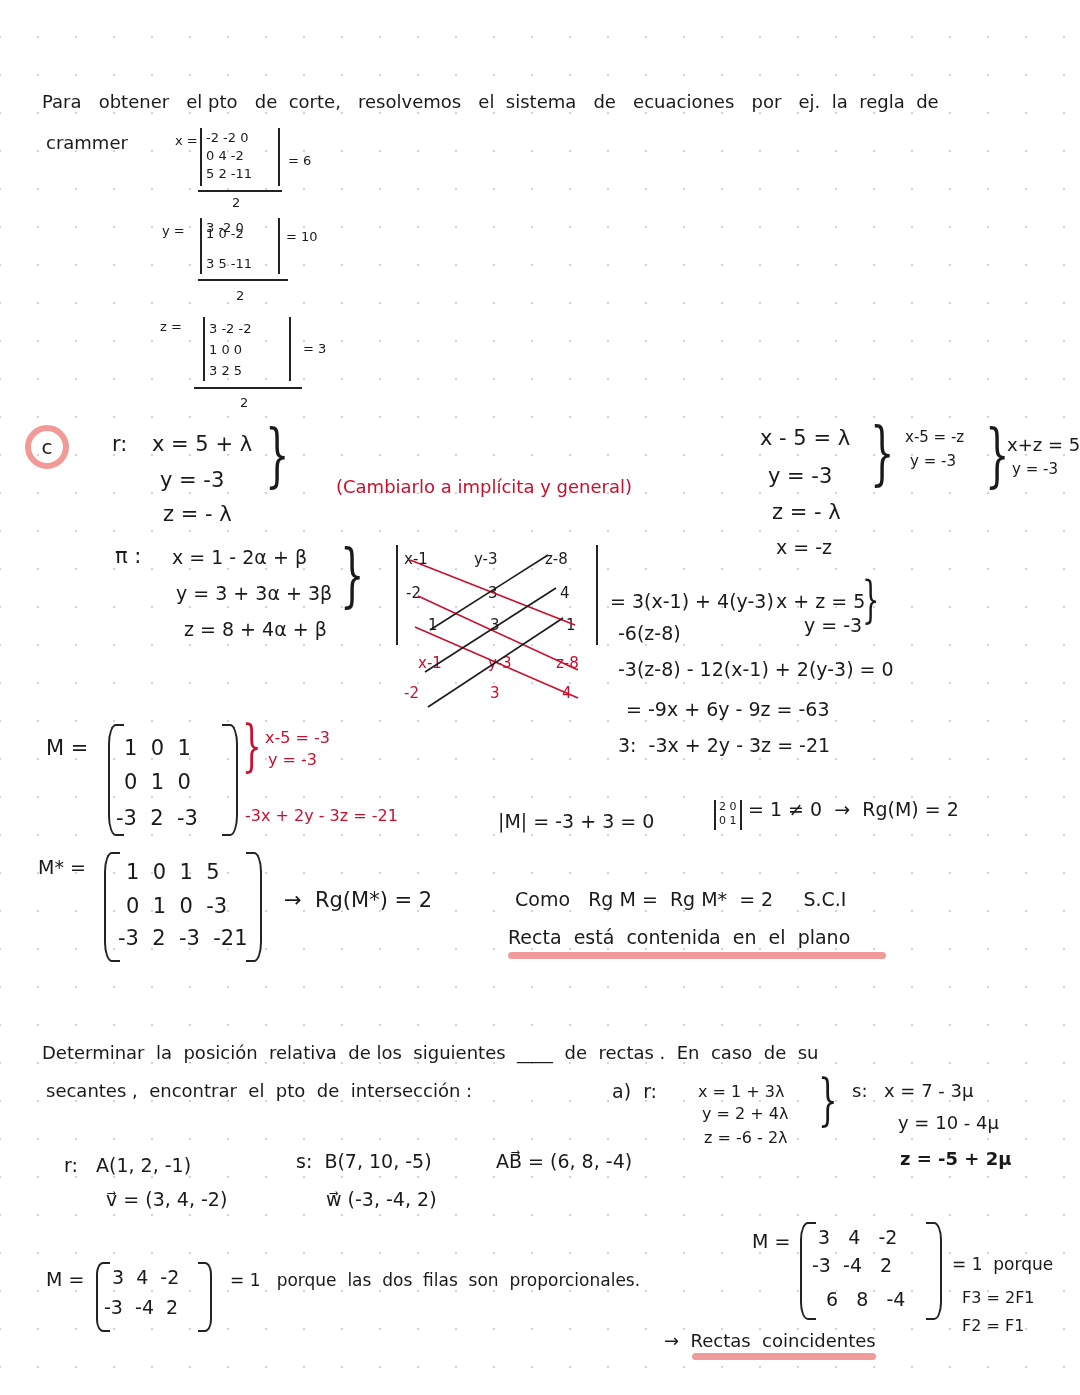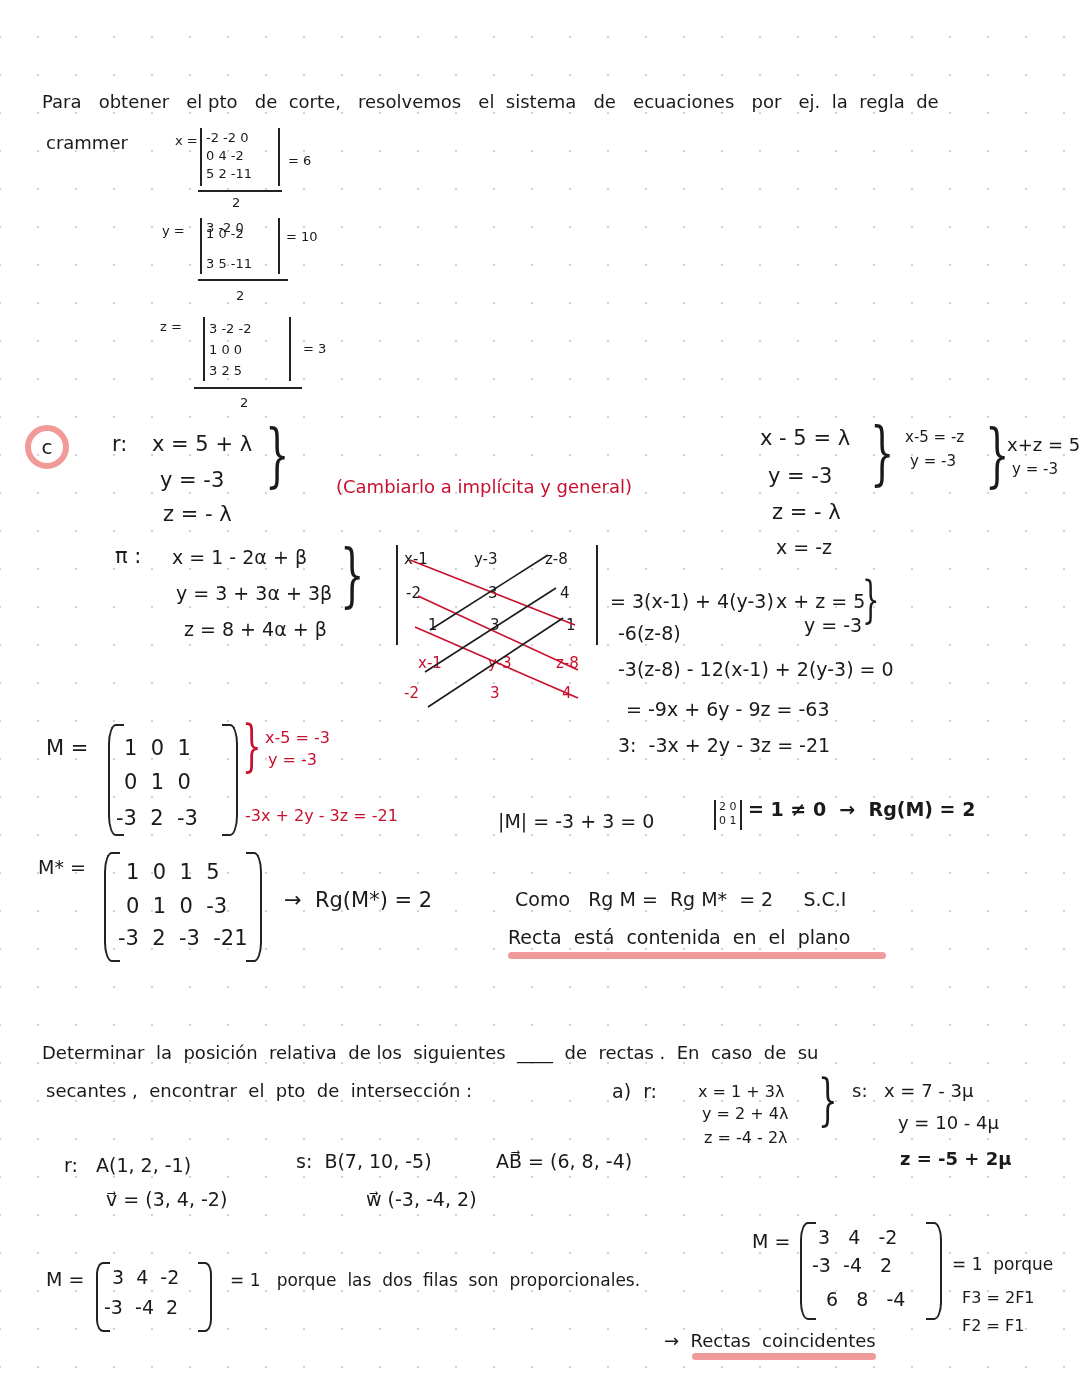--- a/index.html
+++ b/index.html
@@ -137,50 +137,50 @@
 <div class="brace red" style="left:242px;top:718px;font-size:56px;">}</div>
 <div class="t s red" style="left:265px;top:730px;font-size:16px;">x-5 = -3</div>
 <div class="t s red" style="left:268px;top:752px;font-size:16px;">y = -3</div>
 <div class="t red" style="left:245px;top:808px;font-size:16px;">-3x + 2y - 3z = -21</div>
 
 <div class="t" style="left:498px;top:812px;">|M| = -3 + 3 = 0</div>
 <div class="det" style="left:714px;top:800px;width:24px;height:30px;">
   <div class="cell" style="left:3px;top:0px;font-size:11px;">2 0</div>
   <div class="cell" style="left:3px;top:14px;font-size:11px;">0 1</div>
 </div>
-<div class="t" style="left:748px;top:800px;font-weight:bold;">= 1 ≠ 0  →  Rg(M) = 2</div>
+<div class="t" style="left:748px;top:800px;">= 1 ≠ 0  →  Rg(M) = 2</div>
 
 <div class="t" style="left:38px;top:858px;">M* =</div>
 <div class="paren l" style="left:104px;top:852px;width:14px;height:106px;"></div>
 <div class="t m" style="left:126px;top:862px;">1  0  1  5</div>
 <div class="t m" style="left:126px;top:896px;">0  1  0  -3</div>
 <div class="t m" style="left:118px;top:928px;">-3  2  -3  -21</div>
 <div class="paren r" style="left:246px;top:852px;width:14px;height:106px;"></div>
 <div class="t m" style="left:284px;top:890px;">→  Rg(M*) = 2</div>
 
 <div class="t" style="left:515px;top:890px;">Como   Rg M =  Rg M*  = 2     S.C.I</div>
 <div class="t" style="left:508px;top:928px;">Recta  está  contenida  en  el  plano</div>
 <div class="hl" style="left:508px;top:952px;width:378px;"></div>
 
 <div class="t" style="left:42px;top:1044px;font-size:18px;">Determinar  la  posición  relativa  de los  siguientes  ____  de  rectas .  En  caso  de  su</div>
 <div class="t" style="left:46px;top:1082px;font-size:18px;">secantes ,  encontrar  el  pto  de  intersección :</div>
 <div class="t" style="left:612px;top:1082px;">a)  r:</div>
 <div class="t s" style="left:698px;top:1084px;font-size:16px;">x = 1 + 3λ</div>
 <div class="t s" style="left:702px;top:1106px;font-size:16px;">y = 2 + 4λ</div>
-<div class="t s" style="left:704px;top:1130px;font-size:16px;">z = -4 - 2λ</div>
+<div class="t s" style="left:704px;top:1130px;font-size:16px;">z = -6 - 2λ</div>
 <div class="brace" style="left:818px;top:1072px;font-size:56px;">}</div>
 <div class="t" style="left:852px;top:1082px;font-size:18px;">s:</div>
 <div class="t" style="left:884px;top:1082px;font-size:18px;">x = 7 - 3μ</div>
 <div class="t" style="left:898px;top:1114px;font-size:18px;">y = 10 - 4μ</div>
 <div class="t" style="left:900px;top:1150px;font-size:18px;font-weight:bold;">z = -5 + 2μ</div>
 
 <div class="t" style="left:56px;top:1156px;margin-left:8px;">r:   A(1, 2, -1)</div>
 <div class="t" style="left:106px;top:1190px;">v⃗ = (3, 4, -2)</div>
 <div class="t" style="left:296px;top:1152px;">s:  B(7, 10, -5)</div>
-<div class="t" style="left:326px;top:1190px;margin-left:40px;">w⃗ (-3, -4, 2)</div>
+<div class="t" style="left:326px;top:1190px;">w⃗ (-3, -4, 2)</div>
 <div class="t" style="left:496px;top:1152px;">AB⃗ = (6, 8, -4)</div>
 
 <div class="t" style="left:46px;top:1270px;">M =</div>
 <div class="paren l" style="left:96px;top:1262px;width:12px;height:66px;"></div>
 <div class="t" style="left:112px;top:1268px;">3  4  -2</div>
 <div class="t" style="left:104px;top:1298px;">-3  -4  2</div>
 <div class="paren r" style="left:198px;top:1262px;width:12px;height:66px;"></div>
 <div class="t" style="left:230px;top:1272px;font-size:17px;">= 1   porque  las  dos  filas  son  proporcionales.</div>
 
 <div class="t" style="left:752px;top:1232px;">M =</div>

